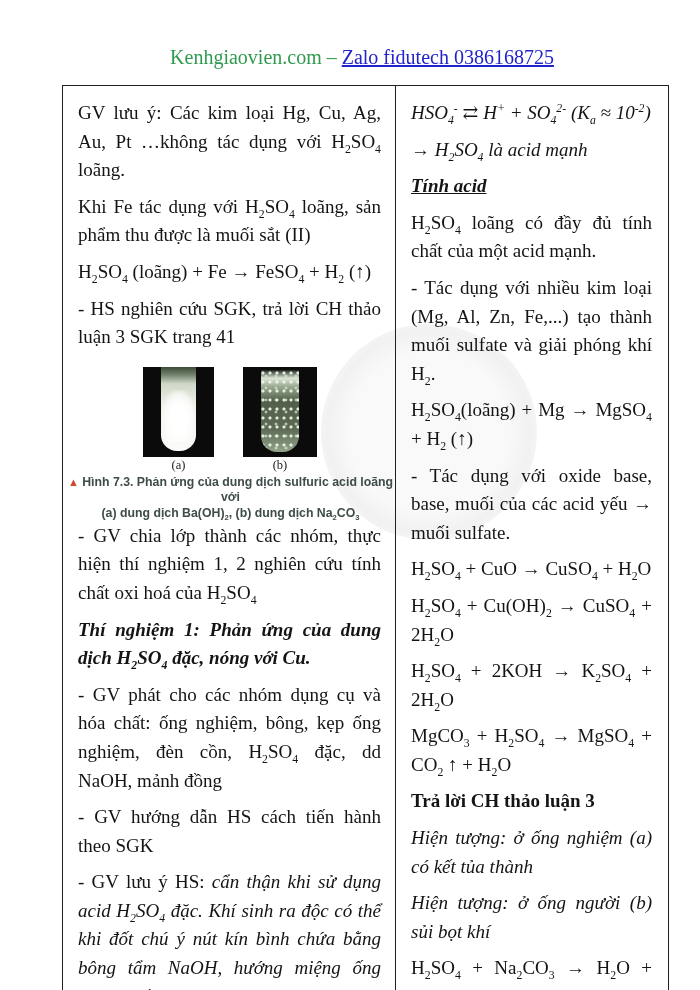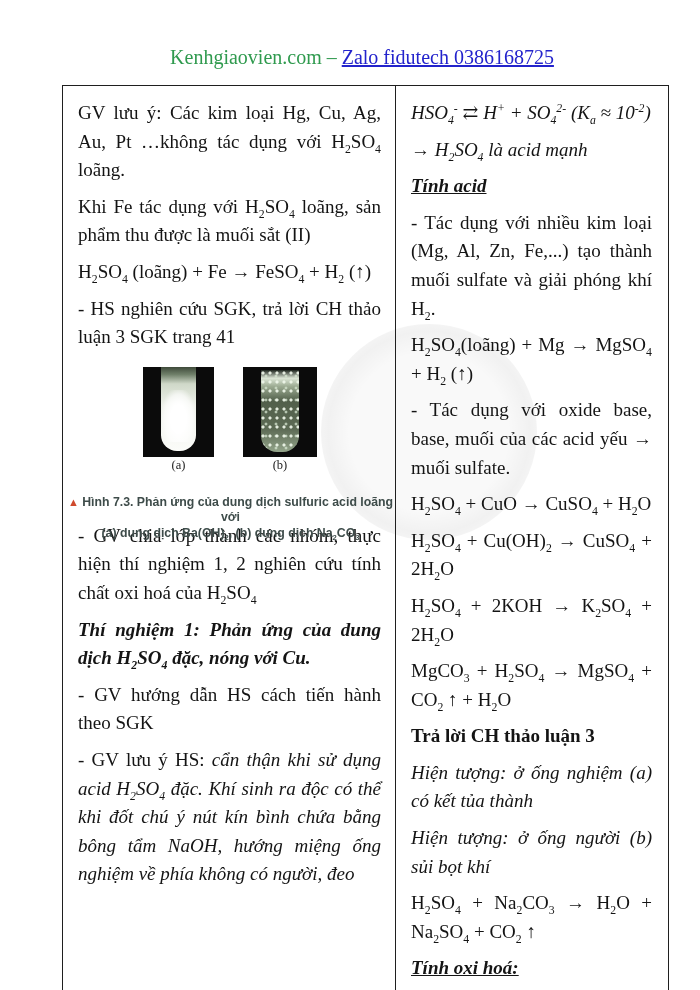--- a/index.html
+++ b/index.html
@@ -62,21 +62,21 @@
   }
   .tube-label{
     position:absolute;top:98px;font-size:12.5px;color:#222;
     text-align:center;line-height:14px;
   }
   .tube-label.la{left:73px;width:71px;}
   .tube-label.lb{left:173px;width:74px;}
   .fig-caption{
     position:absolute;top:115px;left:-4px;right:-6px;text-align:center;
     font-family:"Liberation Sans","DejaVu Sans",sans-serif;
-    font-weight:bold;font-size:12.3px;line-height:15.5px;color:#3e4c4a;margin-top:20px;
+    font-weight:bold;font-size:12.3px;line-height:15.5px;color:#3e4c4a;
   }
   .fig-caption .marker{color:#cf4a2d;font-size:11px;}
 </style>
 </head>
 <body>
 
 <div class="header">
   <span class="site">Kenhgiaovien.com</span><span class="sep">–</span><span class="zalo-link">Zalo fidutech 0386168725</span>
 </div>
 
@@ -103,30 +103,32 @@
       <div class="fig-caption">
         <span class="marker">▲</span>
         <span>Hình 7.3. Phản ứng của dung dịch sulfuric acid loãng với</span><br>
         <span>(a) dung dịch Ba(OH)<sub>2</sub>, (b) dung dịch Na<sub>2</sub>CO<sub>3</sub></span>
       </div>
     </div>
 
     <div>
         <p class="para"><span>- GV chia lớp thành các nhóm, thực hiện thí nghiệm 1, 2 nghiên cứu tính chất oxi hoá của H<sub>2</sub>SO<sub>4</sub></span></p>
         <p class="para"><span class="i b">Thí nghiệm 1: Phản ứng của dung dịch H<sub>2</sub>SO<sub>4</sub> đặc, nóng với Cu.</span></p>
+        <p class="para"><span>- GV phát cho các nhóm dụng cụ và hóa chất: ống nghiệm, bông, kẹp ống nghiệm, đèn cồn, H<sub>2</sub>SO<sub>4</sub> đặc, dd NaOH, mảnh đồng</span></p>
         <p class="para"><span>- GV hướng dẫn HS cách tiến hành theo SGK</span></p>
         <p class="para"><span>- GV lưu ý HS: </span><span class="i">cẩn thận khi sử dụng acid H<sub>2</sub>SO<sub>4</sub> đặc. Khí sinh ra độc có thể khi đốt chú ý nút kín bình chứa bằng bông tẩm NaOH, hướng miệng ống nghiệm về phía không có người, đeo</span></p>
       </div>
   </div>
 
   <div class="cell cell-right">
     <div>
         <p class="para"><span class="i">HSO<sub>4</sub><sup>-</sup> ⇄ H<sup>+</sup> + SO<sub>4</sub><sup>2-</sup> (K<sub>a</sub> ≈ 10<sup>-2</sup>)</span></p>
         <p class="para"><span class="i">→ H<sub>2</sub>SO<sub>4</sub> là acid mạnh</span></p>
         <p class="para"><span class="i b u">Tính acid</span></p>
+        <p class="para"><span>H<sub>2</sub>SO<sub>4</sub> loãng có đầy đủ tính chất của một acid mạnh.</span></p>
         <p class="para"><span>- Tác dụng với nhiều kim loại (Mg, Al, Zn, Fe,...) tạo thành muối sulfate và giải phóng khí H<sub>2</sub>.</span></p>
         <p class="para"><span>H<sub>2</sub>SO<sub>4</sub>(loãng) + Mg → MgSO<sub>4</sub> + H<sub>2</sub> (↑)</span></p>
         <p class="para"><span>- Tác dụng với oxide base, base, muối của các acid yếu → muối sulfate.</span></p>
         <p class="para"><span>H<sub>2</sub>SO<sub>4</sub> + CuO → CuSO<sub>4</sub> + H<sub>2</sub>O</span></p>
         <p class="para"><span>H<sub>2</sub>SO<sub>4</sub> + Cu(OH)<sub>2</sub> → CuSO<sub>4</sub> + 2H<sub>2</sub>O</span></p>
         <p class="para"><span>H<sub>2</sub>SO<sub>4</sub> + 2KOH → K<sub>2</sub>SO<sub>4</sub> + 2H<sub>2</sub>O</span></p>
         <p class="para"><span>MgCO<sub>3</sub> + H<sub>2</sub>SO<sub>4</sub> → MgSO<sub>4</sub> + CO<sub>2</sub> ↑ + H<sub>2</sub>O</span></p>
         <p class="para"><span class="b">Trả lời CH thảo luận 3</span></p>
         <p class="para"><span class="i">Hiện tượng: ở ống nghiệm (a) có kết tủa thành</span></p>
         <p class="para"><span class="i">Hiện tượng: ở ống người (b) sủi bọt khí</span></p>

